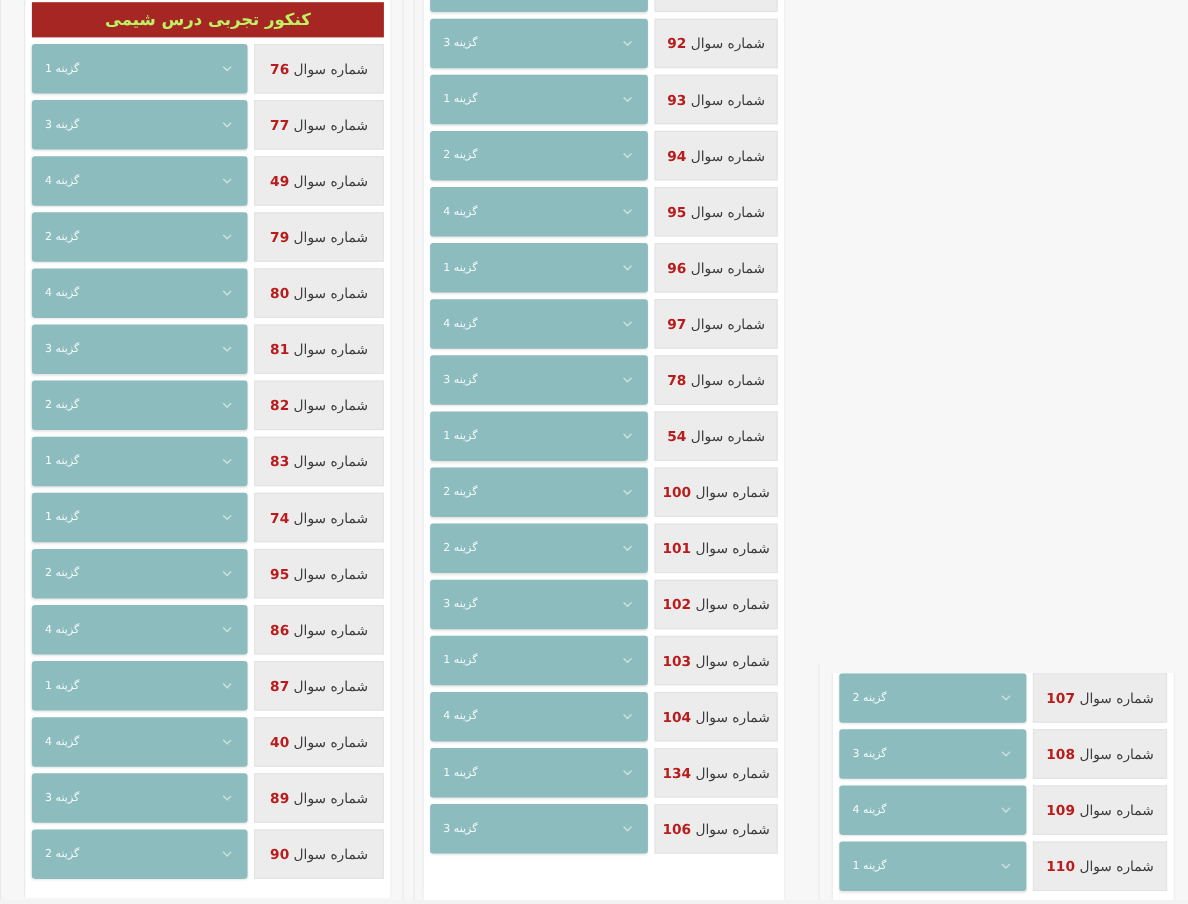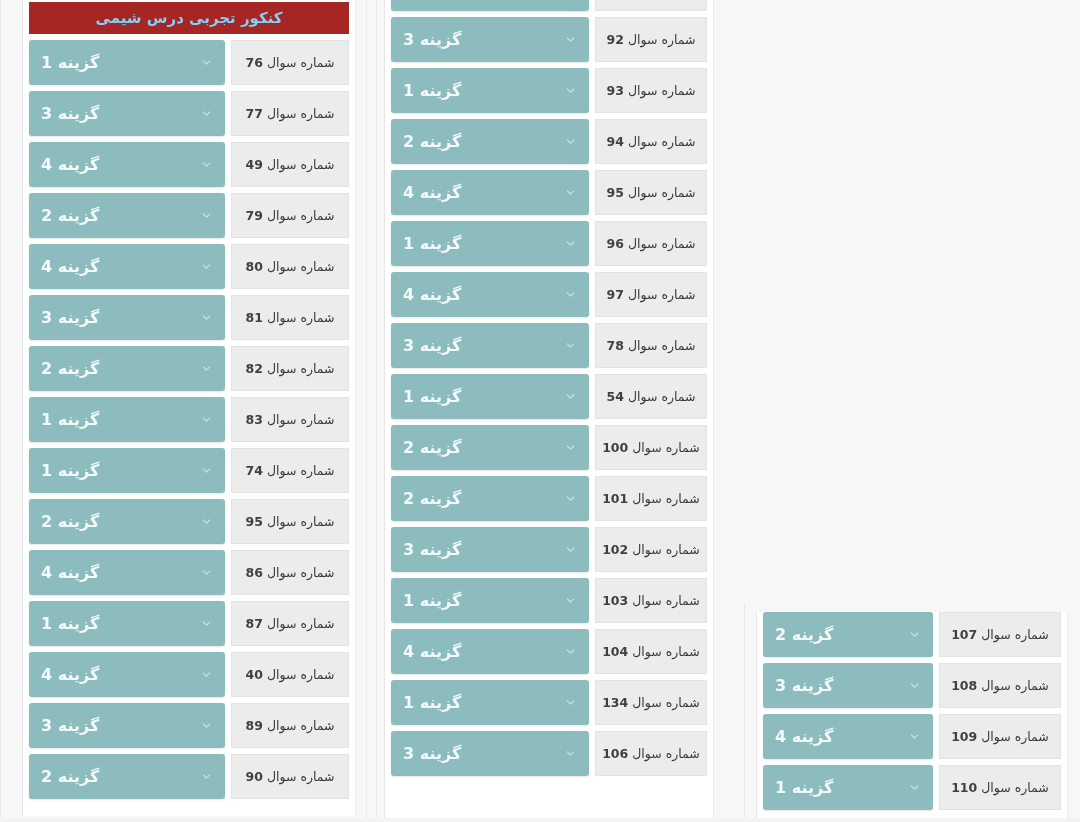--- a/index.html
+++ b/index.html
@@ -48,21 +48,21 @@
   .div-a { left: 0px; }
   .div-b { left: 366px; }
   .div-c { left: 376px; }
   .div-d { left: 744px; top: 604px; height: 218px; }
 
   
   .subject-header {
     margin: 8px 6px 6px 6px;
     height: 32px;
     background: #a52622;
-    color: #7dd3fc;
+    color: #bef264;
     display: flex;
     align-items: center;
     justify-content: center;
     font-size: 15px;
     font-weight: bold;
     letter-spacing: 0;
   }
 
   
   .rows {
@@ -86,44 +86,44 @@
     box-sizing: border-box;
     display: flex;
     align-items: center;
     justify-content: center;
     font-size: 12.5px;
     color: #3a3a3a;
     white-space: nowrap;
   }
   .q-label .qnum {
     font-weight: bold;
-    color: #404040;
+    color: #b91c1c;
     margin-right: 4px;
     text-align: right;
   }
 
   
   .q-answer {
     flex: 1 1 auto;
     margin-right: 6px;
     background: #8cbcbd;
     border-radius: 3px;
     box-shadow: 0 1px 2px rgba(0,0,0,0.10);
     display: flex;
     align-items: center;
     justify-content: space-between;
     padding: 0 12px;
     box-sizing: border-box;
     cursor: pointer;
     position: relative;
   }
   .q-answer .answer-text {
-    font-size: 16px;
+    font-size: 10px;
     color: #f4fbfb;
-    font-weight: bold;
+    font-weight: normal;
     white-space: nowrap;
   }
   .chev {
     width: 13px;
     height: 13px;
     flex: 0 0 13px;
     opacity: 0.55;
   }
   .chev svg { display: block; width: 13px; height: 13px; }
 

